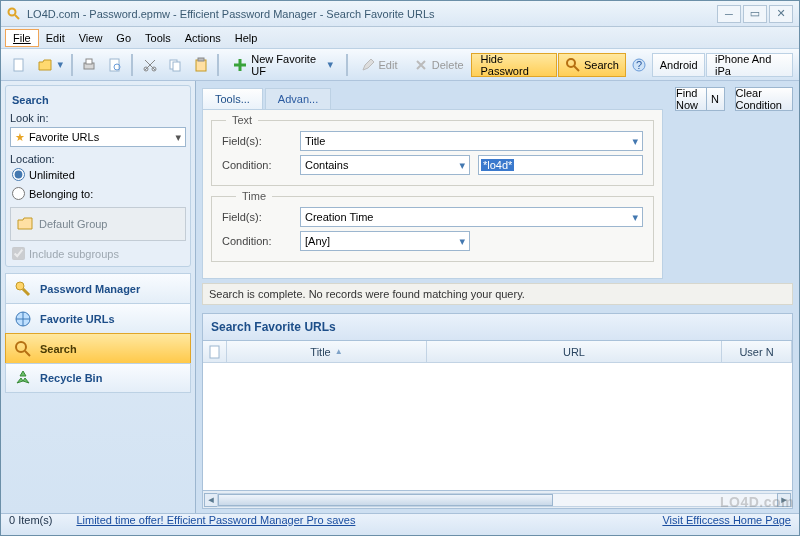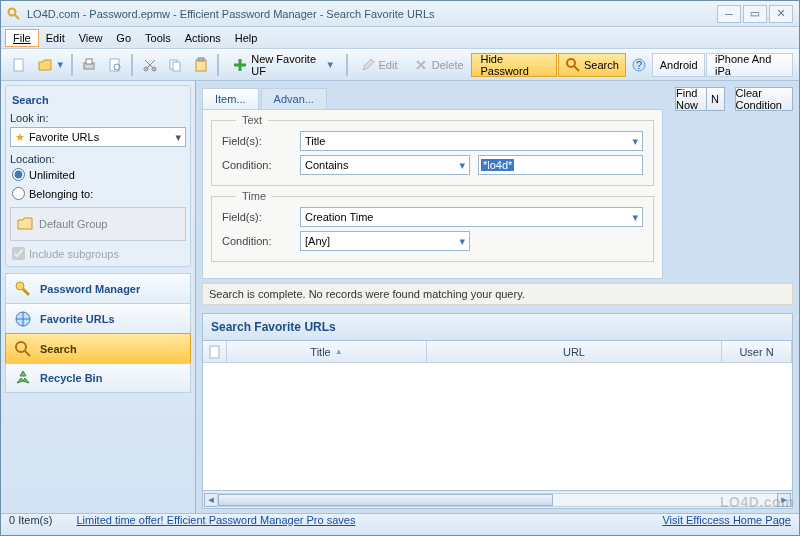--- a/index.html
+++ b/index.html
@@ -47,21 +47,21 @@
 .navitem.active { background: linear-gradient(#ffe8a0,#ffc94a); border-color:#e0a528; color:#4a3b05; }
 .navitem .nico { width:18px; height:18px; display:inline-flex; }
 
 
 .main { flex: 1; display: flex; flex-direction: column; background: #cddff1; }
 .tabs-row { height: 28px; display:flex; align-items:flex-end; padding: 0 6px; gap: 2px;}
 .tab { padding: 4px 12px; background: linear-gradient(#fefefe,#eaf2fa); border:1px solid #bcd1e4; border-bottom:none; color:#1d4e89; cursor:pointer;}
 .tab.inactive { background: #d9e6f3; color:#2a5aa0;}
 .form-panel { margin: 0 6px; background: #f8f8f6; border:1px solid #bcd1e4; padding: 10px 8px 6px; position:relative; }
 .form-panel .legend { position:absolute; background:#f8f8f6; padding:0 6px; color:#555; }
-.form-panel .legend.text { top:-7px; left:24px;}
+.form-panel .legend.text { top:-7px; left:14px;}
 .fg { border: 1px solid #d0d0c8; padding: 10px 10px 6px; margin-bottom: 10px; }
 .frow { display:flex; align-items:center; gap:8px; margin-bottom:4px;}
 .frow .lbl { width:70px; color:#444;}
 .frow .combo { flex:1; height:20px; background:#fff; border:1px solid #9cb6cf; display:flex; align-items:center; justify-content:space-between; padding:0 4px;}
 .frow .combo.small { width:170px; flex:none;}
 .frow .input-sel { flex:1; height:20px; background:#fff; border:1px solid #9cb6cf; display:flex; align-items:center; padding:0 2px;}
 .frow .input-sel .seltext { background:#3a79cd; color:#fff; padding:0 2px;}
 .combo .dd { color:#4378b0; }
 
 .statusmsg { margin: 4px 6px; padding: 4px 6px; background:#f2f2ee; border:1px solid #d7d7cd; color:#333;}
@@ -308,21 +308,21 @@
           <span>Recycle Bin</span>
         </div>
       </div>
       <div style="flex:1"></div>
     </div>
 
     <div class="main">
       <div style="display:flex;">
         <div style="flex:1; min-width:0;">
           <div class="tabs-row">
-            <div class="tab">Item...</div>
+            <div class="tab">Tools...</div>
             <div class="tab inactive">Advan...</div>
           </div>
           <div class="form-panel">
             <div class="fg" style="position:relative;">
               <span class="legend text">Text</span>
               <div class="frow">
                 <span class="lbl">Field(s):</span>
                 <div class="combo">
                       <span>Title</span>
                       <span class="dd">▾</span>

